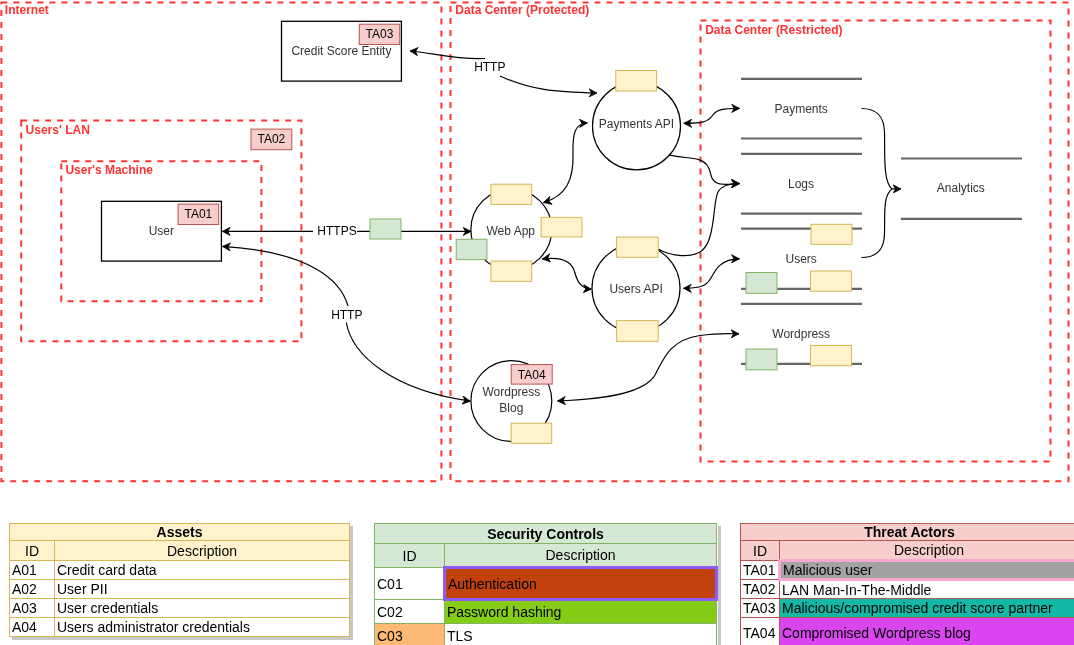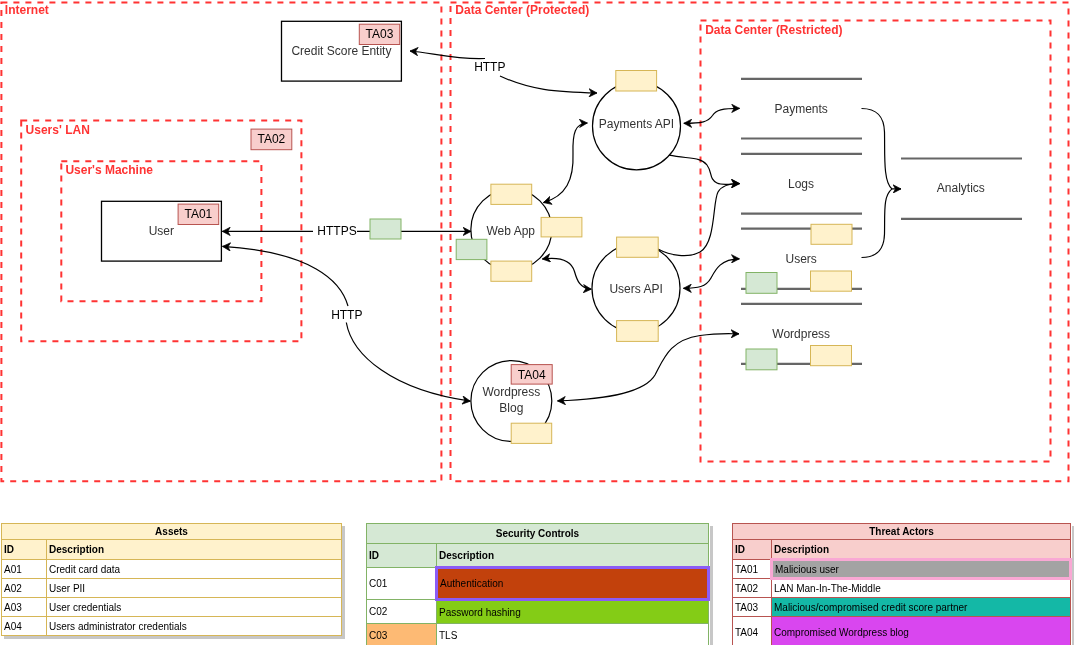--- a/index.html
+++ b/index.html
@@ -27,27 +27,27 @@
   .badge-threat{fill:#f8cecc;stroke:#b85450;stroke-width:1;}
   .badge-threat-text{font-family:"Liberation Sans",sans-serif;font-size:12px;fill:#000;
                      text-anchor:middle;}
   .badge-asset{fill:#fff2cc;stroke:#d6b656;stroke-width:1;}
   .badge-control{fill:#d5e8d4;stroke:#82b366;stroke-width:1;}
 
   
   .edge{fill:none;stroke:#000000;stroke-width:1.2;}
 
   
-  .tbl{position:absolute;border-collapse:collapse;font-size:10px;color:#000;
+  .tbl{position:absolute;border-collapse:collapse;font-size:14px;color:#000;
        font-family:"Liberation Sans",sans-serif;table-layout:fixed;
-       box-shadow:3px 3px 0 0 rgba(0,0,0,0.22);}
+       box-shadow:3px 3px 0 0 rgba(0,0,0,0.22);margin-left:8px;}
   .tbl td{padding:0 2px;text-align:left;font-weight:normal;
        white-space:nowrap;overflow:hidden;box-sizing:border-box;}
   .tbl .t-title{text-align:center;font-weight:bold;}
-  .tbl .t-head{font-weight:bold;}
+  .tbl .t-head{font-weight:normal;text-align:center;}
 </style>
 </head>
 <body>
 
 <div id="stage">
   <svg id="diagram" viewBox="0 0 1074 500">
     <defs>
       <marker id="arrowBlk" viewBox="0 0 9 9" refX="8.5" refY="4.5" markerWidth="9" markerHeight="9" orient="auto-start-reverse" markerUnits="userSpaceOnUse">
         <path d="M 0.6 0.35 L 8.5 4.5 L 0.6 8.65 L 3.0 4.5 Z" fill="#000" stroke="#000" stroke-width="0.7" stroke-linejoin="miter"></path>
       </marker>

